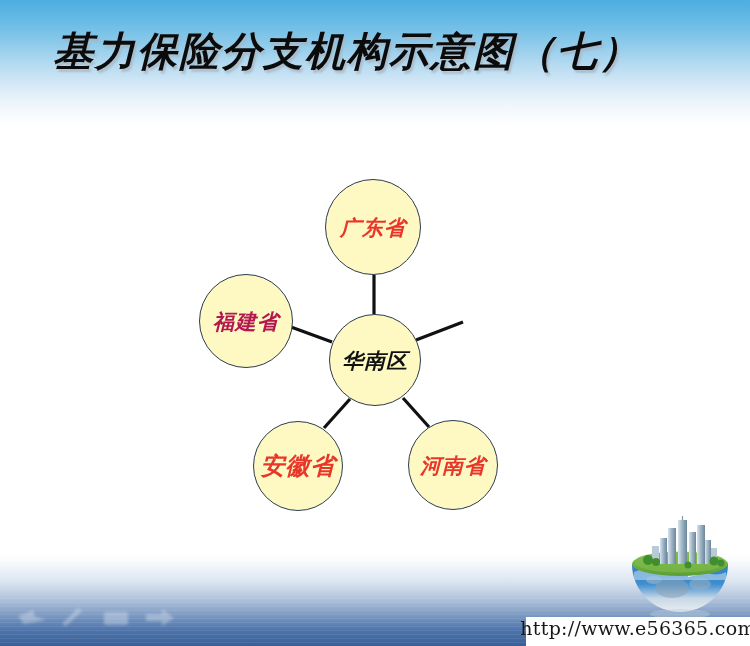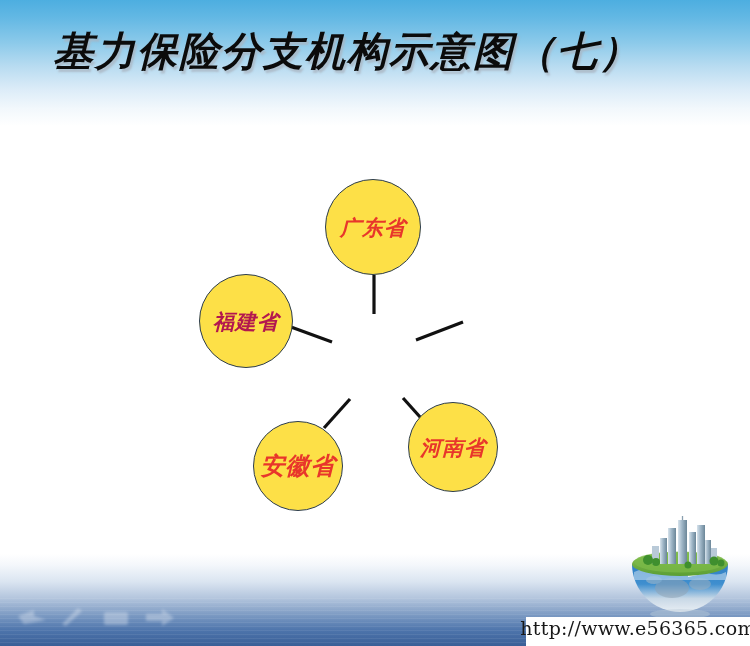--- a/index.html
+++ b/index.html
@@ -101,21 +101,21 @@
   }
   .edges {
     position: absolute;
     left: 0; top: 0;
     width: 750px;
     height: 646px;
   }
   .node {
     position: absolute;
     border-radius: 50%;
-    background: #fde047;
+    background: #fef9c3;
     border: 1.6px solid #2b3c4f;
     box-sizing: border-box;
     display: flex;
     align-items: center;
     justify-content: center;
     text-align: center;
     line-height: 1;
   }
   .node-label {
     font-family: "DejaVu Serif", "Liberation Serif", serif;
@@ -187,24 +187,27 @@
 
 
     <div class="node" style="left:199px; top:274px; width:94px; height:94px;">
       <span class="node-label" style="color:#b3174f; font-size:21px;">福建省</span>
     </div>
 
     <div class="node" style="left:253px; top:421px; width:90px; height:90px;">
       <span class="node-label" style="color:#e8362b; font-size:24px;">安徽省</span>
     </div>
 
-    <div class="node" style="left:408px; top:402px; width:90px; height:90px;">
+    <div class="node" style="left:408px; top:420px; width:90px; height:90px;">
       <span class="node-label" style="color:#e8362b; font-size:21px;">河南省</span>
     </div>
 
+    <div class="node" style="left:329px; top:314px; width:92px; height:92px;">
+      <span class="node-label" style="color:#111111; font-size:21px;">华南区</span>
+    </div>
 
   </div>
 
   <svg class="globe" viewBox="0 0 108 104">
     <defs>
       <linearGradient id="gWater" x1="0" y1="0" x2="0" y2="1">
         <stop offset="0%" stop-color="#2f7fc4"></stop>
         <stop offset="42%" stop-color="#3f8fcf"></stop>
         <stop offset="72%" stop-color="#c8d8e6"></stop>
         <stop offset="100%" stop-color="#e8eef4"></stop>

